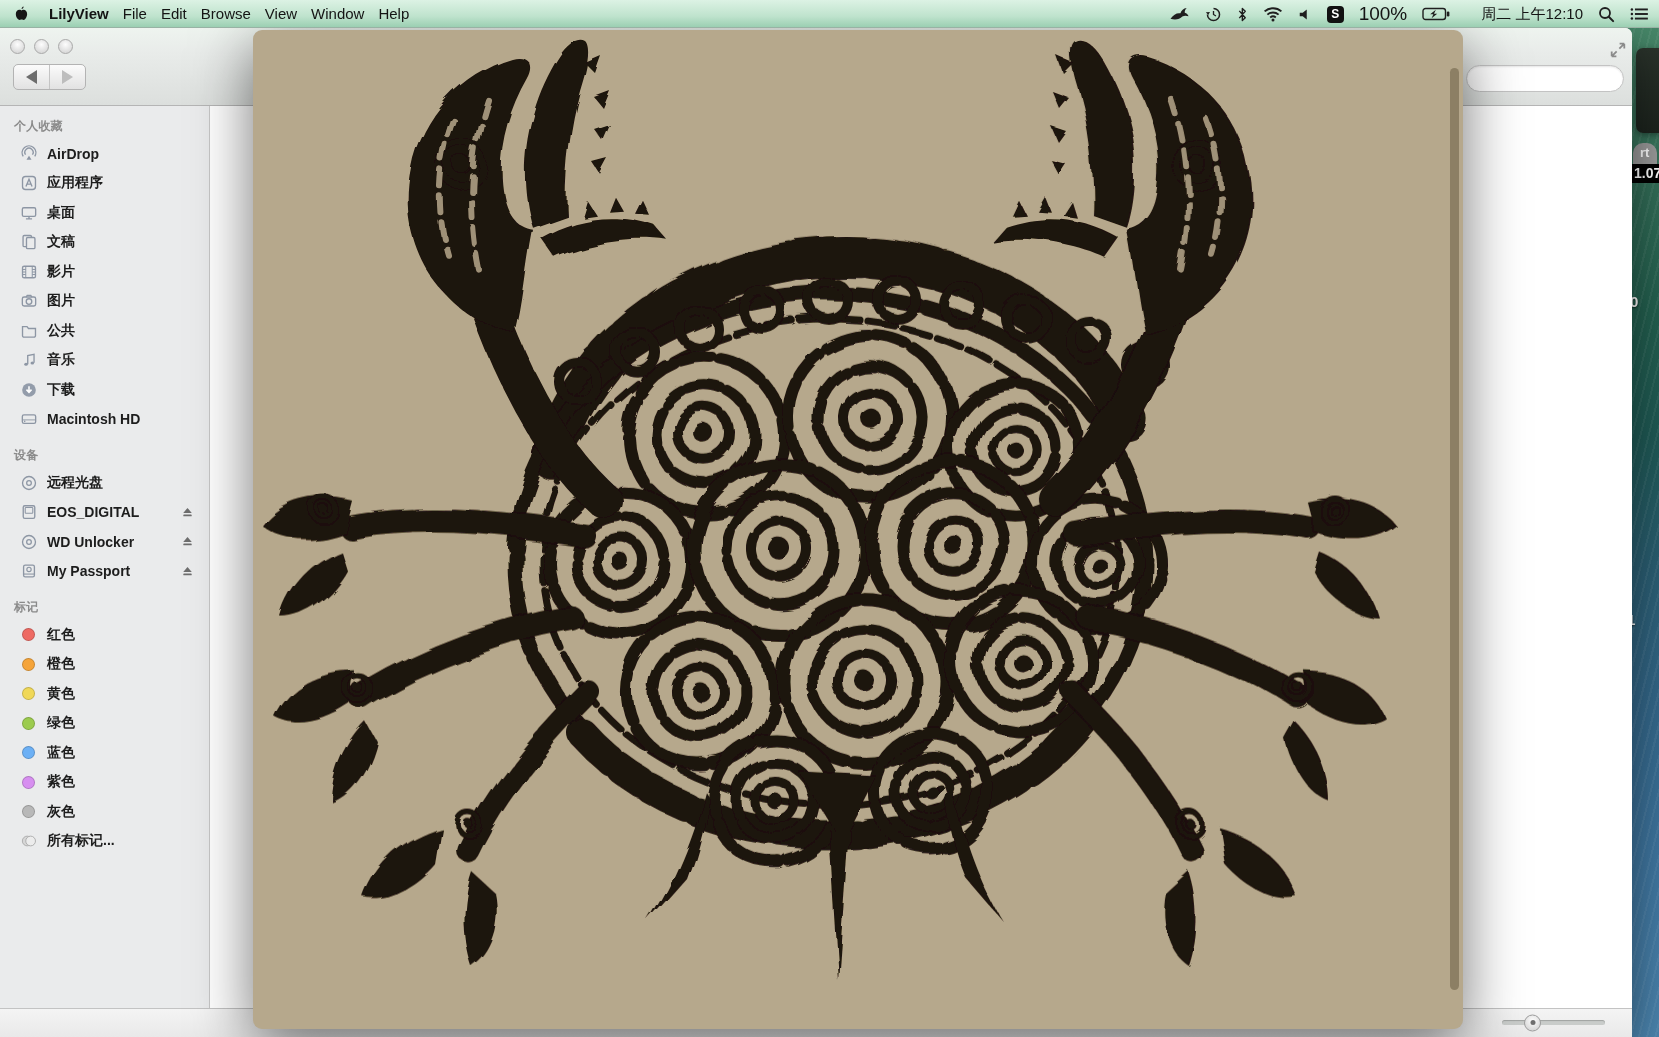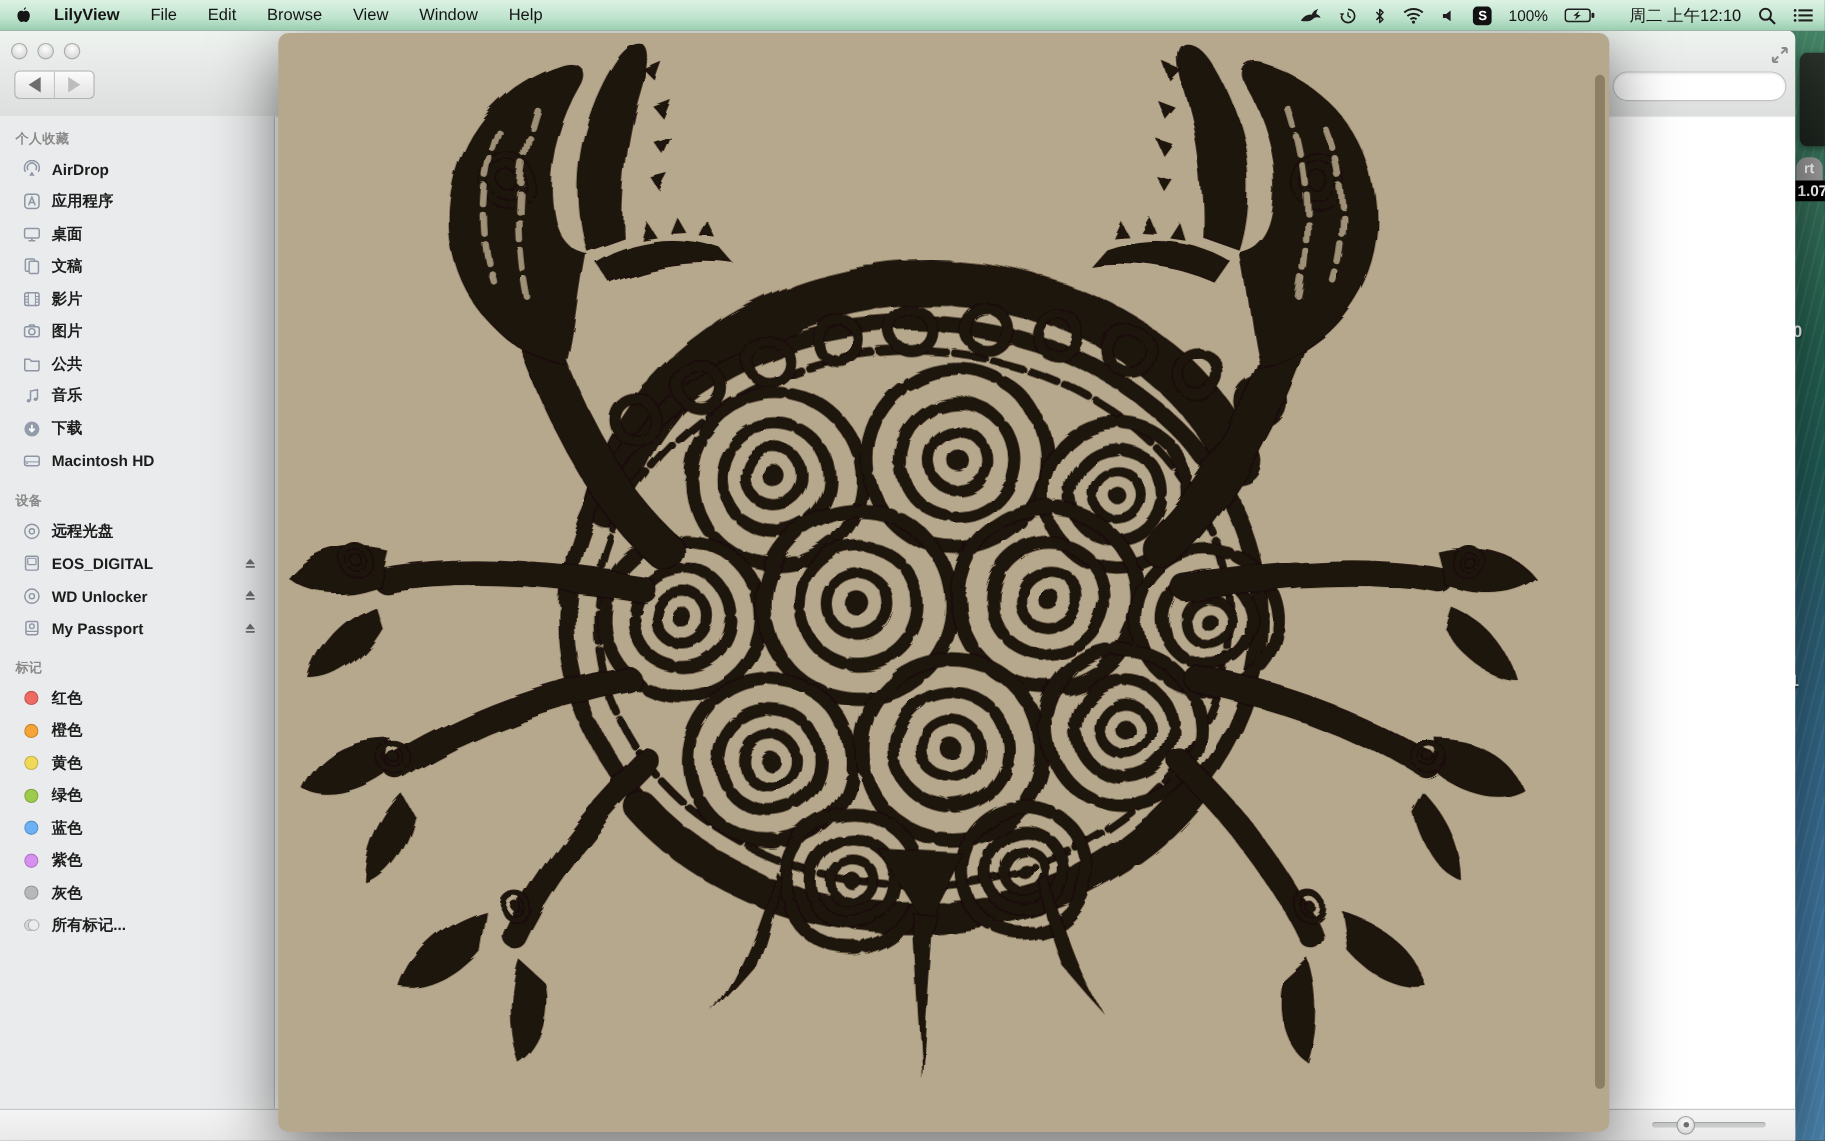--- a/index.html
+++ b/index.html
@@ -12,28 +12,28 @@
       repeating-linear-gradient(104deg, rgba(255,255,255,.055) 0 2px, rgba(255,255,255,0) 2px 8px),
       linear-gradient(180deg,#4a8c6c 0%, #357059 16%, #23604f 30%, #1f5a55 42%, #2b5f74 55%, #34688b 68%, #3f76a0 82%, #4c86b0 100%);
   }
 
   
   .menubar { position:absolute; top:0; left:0; right:0; height:28px; z-index:50;
     background:linear-gradient(180deg,#dcf2e4 0%,#bfe3cd 60%,#9bcfb2 100%);
     border-bottom:1px solid rgba(30,60,45,.35);
     display:flex; align-items:center; padding-left:12px; font-size:15px; color:#141414; }
   .menubar .apple { width:17px; height:20px; margin-right:20px; display:flex; align-items:center; }
-  .menus { display:flex; align-items:center; gap:28px; }
+  .menus { display:flex; align-items:center; gap:14px; }
   .menu-item { cursor:default; }
   .menu-item.appname { font-weight:bold; }
   .statusbar-right { position:absolute; right:10px; top:0; height:28px; display:flex; align-items:center; gap:15px; }
   .statusbar-right svg { display:block; }
   .ss-icon { width:17px; height:17px; background:#111; color:#fff; border-radius:4px; font-size:12px; font-weight:bold;
     display:flex; align-items:center; justify-content:center; }
-  .pct { font-size:14px; }
+  .pct { font-size:19px; }
   .clock { font-size:15px;margin-left:16px; }
 
   
   .finder { position:absolute; left:0; top:28px; width:1632px; height:1009px; z-index:2;
     background:#fff; border-radius:0 7px 0 0; box-shadow:0 18px 50px rgba(0,0,0,.5); }
   .fw-toolbar { position:absolute; left:0; top:0; right:0; height:78px;
     background:linear-gradient(180deg,#eef4ef 0%, #e9ecea 30%, #dcdfdd 100%);
     border-bottom:1px solid #b5b5b5; border-radius:0 7px 0 0; }
   .traffic { position:absolute; left:10px; top:11px; display:flex; gap:9px; }
   .light { width:15px; height:15px; border-radius:50%; border:1px solid #a9a9a9;
@@ -42,21 +42,21 @@
     border:1px solid #b3b3b3; border-radius:5px; overflow:hidden;
     background:linear-gradient(180deg,#fbfbfb,#e2e2e2); }
   .navbtn { flex:1; display:flex; align-items:center; justify-content:center; }
   .navbtn + .navbtn { border-left:1px solid #c4c4c4; }
   .tri-left { width:0; height:0; border-top:7px solid transparent; border-bottom:7px solid transparent; border-right:11px solid #6d6d6d; }
   .tri-right { width:0; height:0; border-top:7px solid transparent; border-bottom:7px solid transparent; border-left:11px solid #bdbdbd; }
   .searchfield { position:absolute; right:8px; top:37px; width:158px; height:27px; border-radius:14px;
     background:#fff; border:1px solid #c3c3c3; box-shadow:inset 0 1px 2px rgba(0,0,0,.10); }
   .fullscreen-btn { position:absolute; right:3px; top:11px; width:22px; height:22px; display:flex; align-items:center; justify-content:center; }
 
-  .fw-sidebar { position:absolute; left:0; top:78px; bottom:29px; width:250px;
+  .fw-sidebar { position:absolute; left:0; top:78px; bottom:29px; width:210px;
     background:#eaebec; border-right:1px solid #c6c6c6; padding-top:6px; overflow:hidden; }
   .side-header { font-size:12px; font-weight:bold; color:#8a8a8a; padding:6px 0 4px 14px; letter-spacing:.2px; }
   .side-header.later { margin-top:7px; }
   .side-row { position:relative; height:29.5px; display:flex; align-items:center; padding-left:19px; }
   .side-row .sicon { width:19px; height:19px; display:flex; align-items:center; justify-content:center; flex:0 0 19px; }
   .side-row .slabel { margin-left:9px; font-size:14px; font-weight:600; color:#1d1d1d; white-space:nowrap; }
   .side-row .eject { position:absolute; right:13px; top:6px; width:17px; height:17px; }
   .tagdot { width:13px; height:13px; border-radius:50%; border:1px solid rgba(0,0,0,.18); }
 
   .fw-status { position:absolute; left:0; right:0; bottom:0; height:29px;

